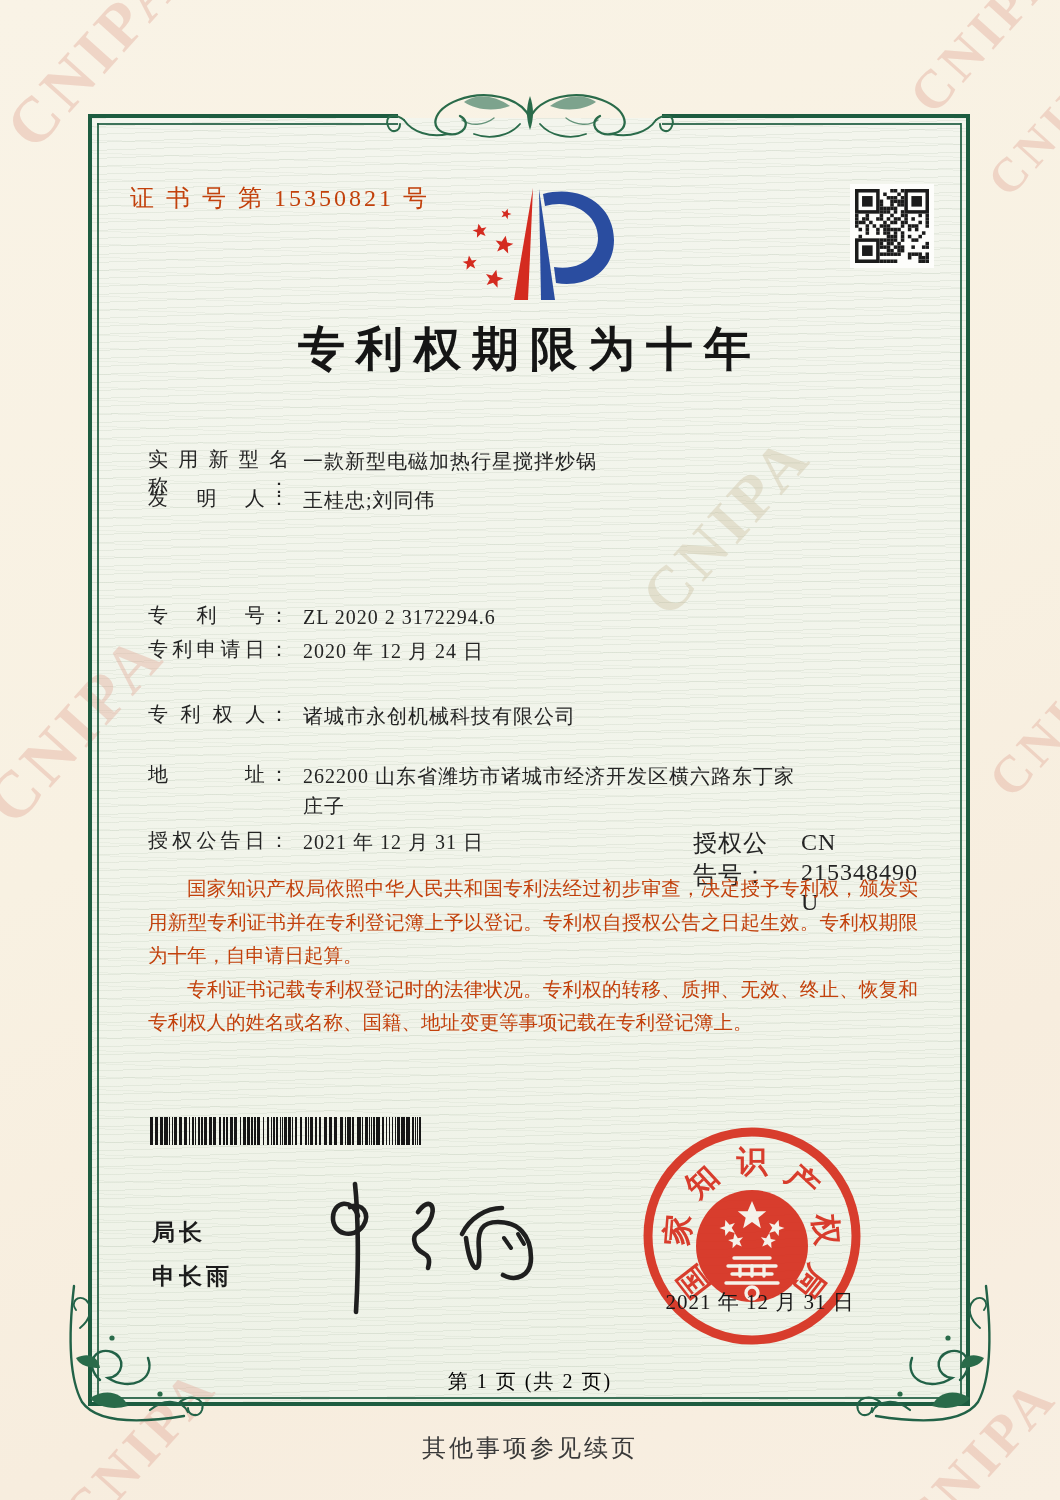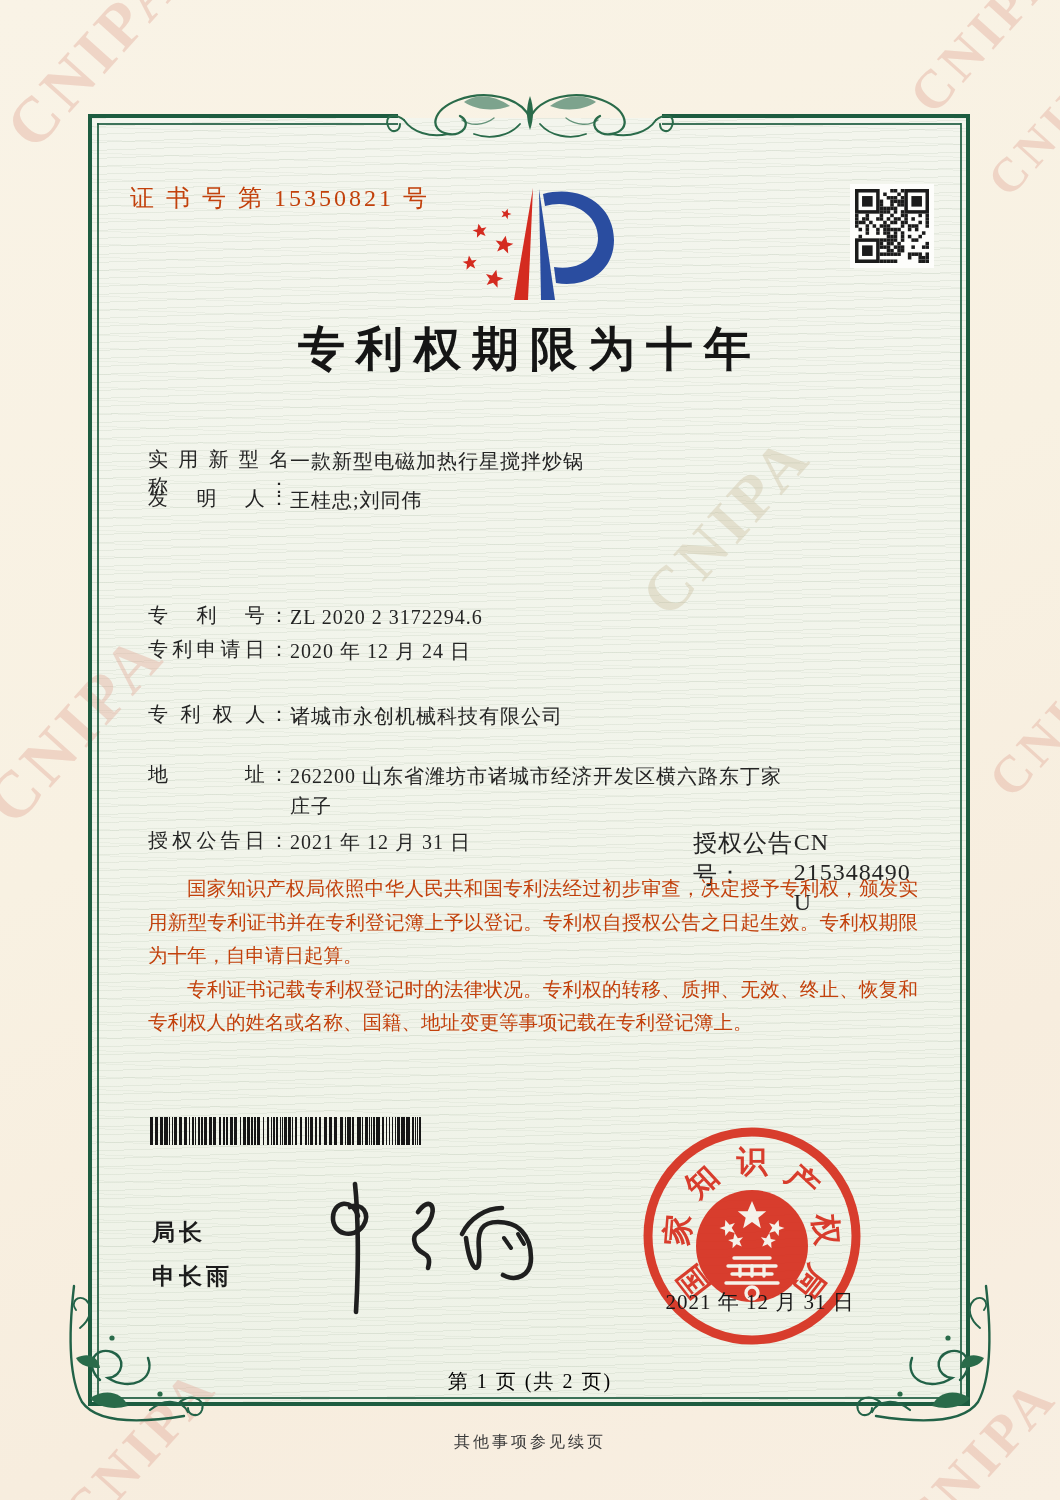--- a/index.html
+++ b/index.html
@@ -55,21 +55,21 @@
   .frow{
     position:absolute; left:148px; width:770px;
     display:flex; align-items:flex-start;
     font-size:20px; color:#242424;
   }
   .flabel{
     display:inline-block; width:142px; flex:0 0 142px;
     text-align:justify; text-align-last:justify;
     letter-spacing:1px;
   }
-  .fvalue{ margin-left:0; letter-spacing:1px; line-height:30px; }
+  .fvalue{ margin-left:13px; letter-spacing:1px; line-height:30px; }
   .fvalue.addr{ width:508px; }
   .grant2{ position:absolute; left:545px; top:0; display:flex; font-size:24px; }
   .grant2 .g2label{ letter-spacing:1px; }
   .paras{
     position:absolute; left:148px; top:872px; width:770px;
     font-size:19.5px; line-height:33.5px; color:#c2410c;
     text-align:justify;
   }
   .paras p{ text-indent:2em; margin:0; }
   .barcode{ position:absolute; left:150px; top:1117px; }
@@ -88,21 +88,21 @@
   .seal-date{
     position:absolute; left:652px; top:1288px; width:216px;
     text-align:center; font-size:21px; letter-spacing:1px; color:#181818; z-index:7;
   }
   .page-info{
     position:absolute; left:0; top:1368px; width:1060px;
     text-align:center; font-size:20px; letter-spacing:2px; color:#000000;
   }
   .cont-note{
     position:absolute; left:0; top:1432px; width:1060px;
-    text-align:center; font-size:16px; letter-spacing:3px; color:#3a3a3a;
+    text-align:center; font-size:24px; letter-spacing:3px; color:#3a3a3a;
   }
 </style>
 </head>
 <body>
 
 <div class="wm" style="left:-18px;top:18px;font-size:64px;">CNIPA</div>
 <div class="wm" style="left:888px;top:2px;font-size:54px;">CNIPA</div>
 <div class="wm" style="left:968px;top:96px;font-size:48px;">CNIPA</div>
 <div class="wm" style="left:-40px;top:690px;font-size:66px;">CNIPA</div>
 <div class="wm inside" style="left:618px;top:490px;font-size:62px;">CNIPA</div>

